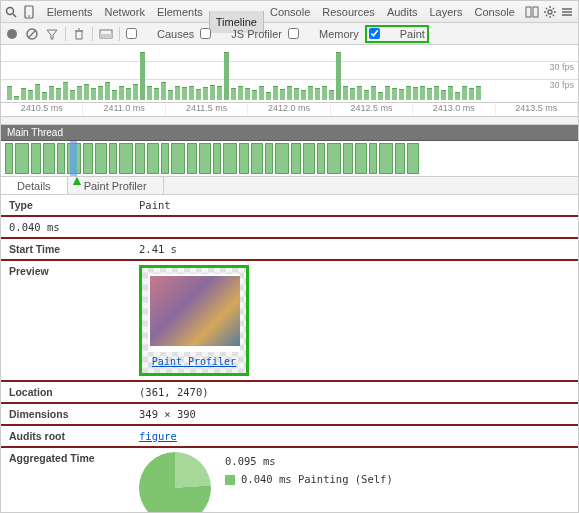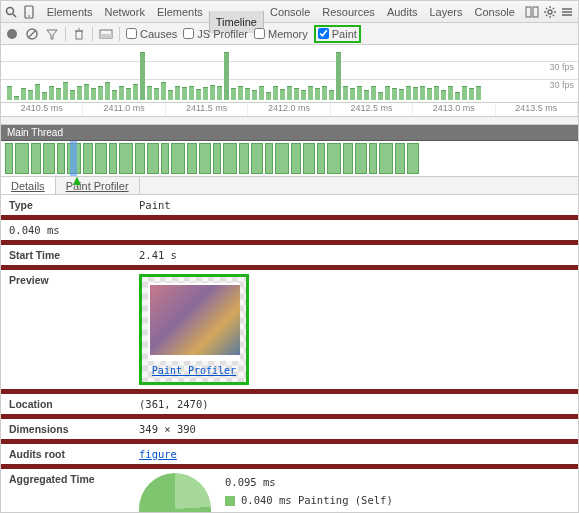--- a/index.html
+++ b/index.html
@@ -6,44 +6,44 @@
 body { font-family: "Lucida Grande", Helvetica, Arial, sans-serif; font-size: 11px; color: #333; background: #fff; width: 579px; height: 513px; overflow: hidden; border: 1px solid #ccc; }
 .top-tabs { display: flex; align-items: center; height: 22px; background: linear-gradient(#f8f8f8,#ebebeb); border-bottom: 1px solid #ccc; padding: 0 4px; }
 .top-tabs .icon { width: 16px; height: 16px; display: inline-flex; align-items: center; justify-content: center; margin-right: 6px; color: #555; }
 .top-tabs .tab { padding: 0 6px; height: 22px; line-height: 22px; color: #555; cursor: default; }
 .top-tabs .tab.sel { background: #ddd; border-left: 1px solid #bbb; border-right: 1px solid #bbb; color: #222; margin-top: 20px; }
 .top-tabs .spacer { flex: 1; }
 .top-tabs .right-icon { width: 18px; height: 18px; display: inline-flex; align-items: center; justify-content: center; color: #555; margin-left: 4px; }
 .toolbar { display: flex; align-items: center; height: 22px; background: #f3f3f3; border-bottom: 1px solid #ccc; padding: 0 4px; gap: 6px; }
 .toolbar .tb-icon { width: 14px; height: 14px; display: inline-flex; align-items: center; justify-content: center; color: #666; }
 .toolbar .sep { width: 1px; height: 14px; background: #ccc; }
-.toolbar label { display: inline-flex; align-items: center; gap: 3px; color: #555; }
+.toolbar label { display: inline-flex; align-items: center; gap: 20px; color: #555; }
 .toolbar input[type=checkbox] { width: 11px; height: 11px; }
 .paint-check { border: 2px solid #1fb219; padding: 1px 2px; }
 .timeline { position: relative; height: 72px; border-bottom: 1px solid #ccc; background: #fff; }
 .timeline .fps-line { position: absolute; left: 0; right: 0; border-top: 1px solid #ddd; font-size: 9px; color: #999; text-align: right; padding-right: 4px; }
 .timeline .fps30 { top: 16px; }
 .timeline .fps60 { top: 34px; }
 .timeline .bars { position: absolute; left: 6px; right: 40px; bottom: 16px; height: 50px; display: flex; align-items: flex-end; gap: 2px; }
 .timeline .bar { width: 5px; background: #8bc98b; border-top: 1px solid #5aa45a; }
 .timeline .bar.t { background: #7aba7a; height: 48px; }
 .timeline .ruler { position: absolute; left: 0; right: 0; bottom: 0; height: 14px; border-top: 1px solid #ccc; display: flex; font-size: 9px; color: #888; }
 .timeline .ruler span { flex: 1; text-align: center; border-right: 1px solid #eee; }
 .zoom { height: 8px; background: #f3f3f3; border-bottom: 1px solid #ccc; }
 .thread-header { height: 16px; background: #767676; color: #fff; font-size: 10px; line-height: 16px; padding: 0 6px; border-bottom: 1px solid #555; }
 .thread { position: relative; height: 36px; background: #fff; border-bottom: 1px solid #ccc; }
 .thread .segs { position: absolute; left: 4px; right: 4px; top: 2px; bottom: 2px; display: flex; gap: 2px; align-items: stretch; }
 .thread .seg { background: #8bc98b; border: 1px solid #5aa45a; }
 .thread .highlight { position: absolute; left: 69px; top: 0; bottom: 0; width: 7px; background: rgba(90,150,255,0.6); }
 .thread .arrow { position: absolute; left: 69px; bottom: -12px; color: #1fb219; font-size: 14px; }
 .sub-tabs { display: flex; height: 18px; background: #f3f3f3; border-bottom: 1px solid #ccc; }
-.sub-tabs .stab { padding: 0 10px; line-height: 18px; color: #555; border-right: 1px solid #ccc; text-decoration: underline; }
+.sub-tabs .stab { padding: 0 16px; line-height: 18px; color: #555; border-right: 1px solid #ccc; }
 .sub-tabs .stab.sel { background: #fff; }
 .details { overflow: auto; }
-.details .row { display: flex; border-bottom: 5px solid #7f1d1d; padding: 4px 8px; align-items: flex-start; }
+.details .row { display: flex; border-bottom: 2px solid #7f1d1d; padding: 4px 8px; align-items: flex-start; }
 .details .key { width: 130px; font-weight: bold; color: #444; font-size: 10.5px; }
 .details .val { font-family: Menlo, monospace; font-size: 10.5px; color: #333; }
 .preview-box { border: 3px solid #1fb219; padding: 6px; display: inline-block; background: repeating-conic-gradient(#e0e0e0 0% 25%, #f5f5f5 0% 50%) 0/12px 12px; width: 110px; }
 .preview-inner { background: #fff; padding: 2px; }
 .preview-img { width: 90px; height: 70px; background: linear-gradient(135deg,#c47a8a,#8a6a9c 40%,#d4a85a 70%,#5a7a9c); margin: 0 auto 4px; }
 .preview-link { color: #0055cc; text-decoration: underline; text-align: center; font-family: Menlo, monospace; font-size: 10px; display: block; margin-top: 4px; }
 .link { color: #0055cc; text-decoration: underline; font-family: Menlo, monospace; }
 .pie { width: 72px; height: 72px; border-radius: 50%; background: conic-gradient(#a6d89a 0 24%, #7fc56f 24% 100%); margin-right: 14px; }
 .agg { display: flex; align-items: flex-start; }
 .agg-list { font-family: Menlo, monospace; font-size: 10.5px; line-height: 18px; }

